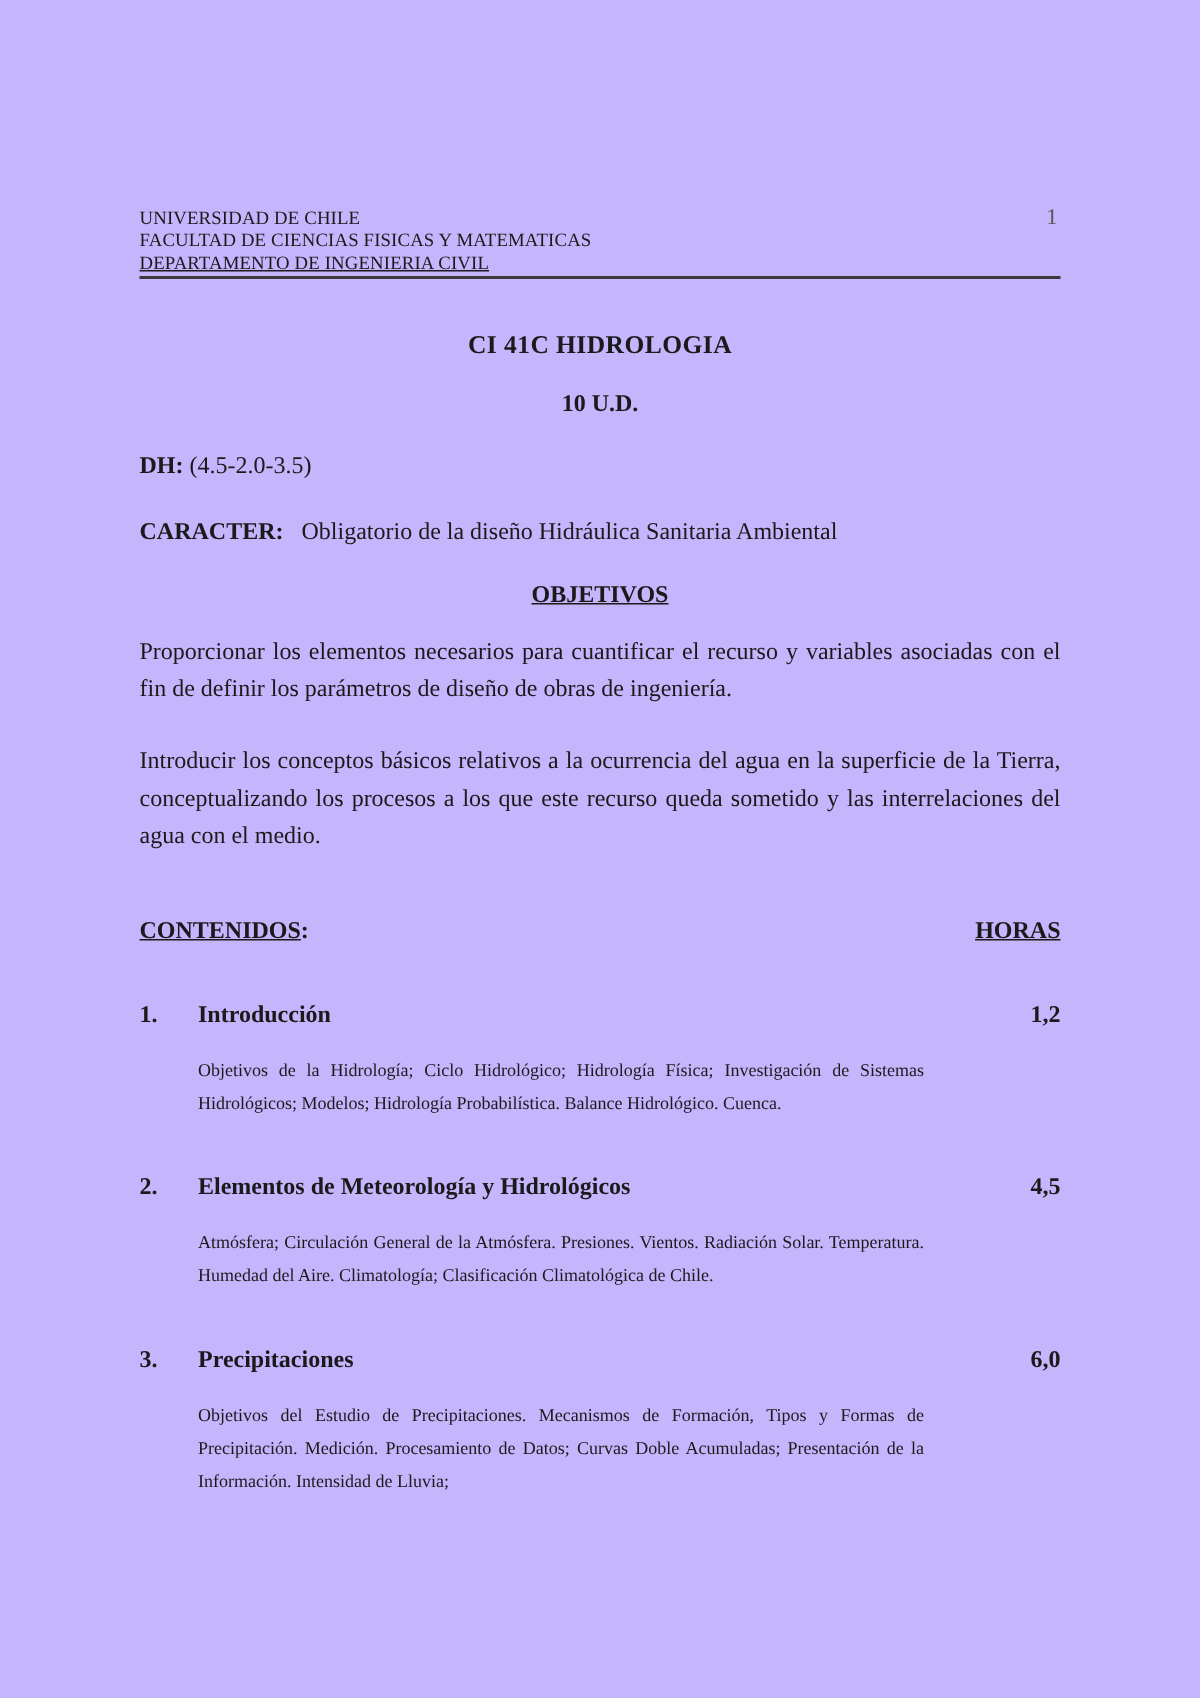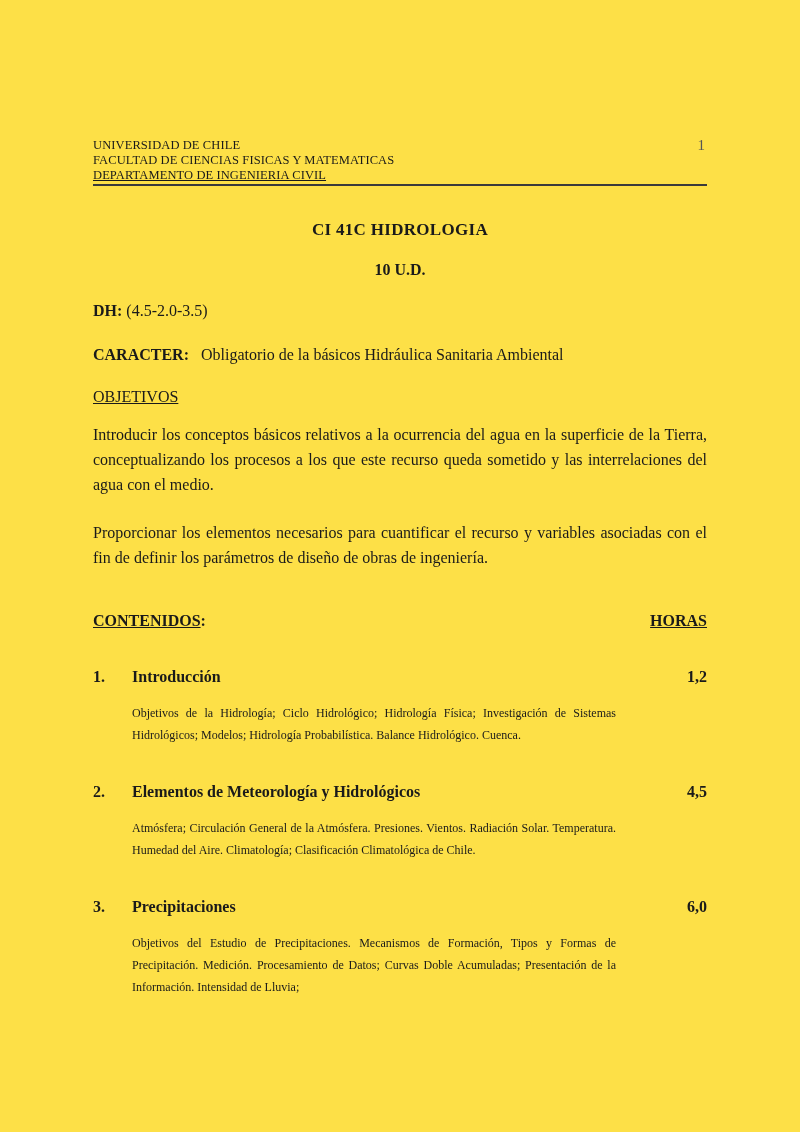--- a/index.html
+++ b/index.html
@@ -5,21 +5,21 @@
   html, body {
     margin: 0;
     padding: 0;
     background: #ffffff;
   }
   .page {
     position: relative;
     width: 800px;
     height: 1132px;
     margin: 0 auto;
-    background: #fde047;
+    background: #c4b5fd;
     color: #1a1a1a;
     font-family: "Liberation Serif", "DejaVu Serif", serif;
     box-sizing: border-box;
     padding: 138px 93px 0 93px;
     overflow: hidden;
   }
   
   .header-block {
     display: flex;
     justify-content: space-between;
@@ -68,22 +68,23 @@
   .caracter-row {
     margin-top: 24px;
     font-size: 16px;
     line-height: 20px;
   }
   .caracter-row .value { margin-left: 12px; }
   
   .section-heading {
     margin-top: 22px;
     font-size: 16px;
-    font-weight: normal;
+    font-weight: bold;
     line-height: 20px;
+    text-align: center;
   }
   .section-heading .u { text-decoration: underline; }
   
   .para {
     margin-top: 15px;
     font-size: 16px;
     line-height: 25px;
     text-align: justify;
   }
   .para + .para { margin-top: 23px; }
@@ -135,28 +136,28 @@
   </div>
   <div class="course-credits">10 U.D.</div>
 
   <div class="meta-row">
     <div>
       <span class="bold">DH:</span><span> (4.5-2.0-3.5)</span>
     </div>
   </div>
 
   <div class="caracter-row">
-    <span class="bold">CARACTER:</span><span class="value">Obligatorio de la básicos Hidráulica Sanitaria Ambiental</span>
+    <span class="bold">CARACTER:</span><span class="value">Obligatorio de la diseño Hidráulica Sanitaria Ambiental</span>
   </div>
 
   <div class="section-heading">
     <span class="u">OBJETIVOS</span>
   </div>
+  <p class="para">Proporcionar los elementos necesarios para cuantificar el recurso y variables asociadas con el fin de definir los parámetros de diseño de obras de ingeniería.</p>
   <p class="para">Introducir los conceptos básicos relativos a la ocurrencia del agua en la superficie de la Tierra, conceptualizando los procesos a los que este recurso queda sometido y las interrelaciones del agua con el medio.</p>
-  <p class="para">Proporcionar los elementos necesarios para cuantificar el recurso y variables asociadas con el fin de definir los parámetros de diseño de obras de ingeniería.</p>
 
   <div class="contenidos-header">
     <div>
       <span class="u">CONTENIDOS</span><span>:</span>
     </div>
     <div class="u">HORAS</div>
   </div>
 
   <div class="content-item">
     <div class="item-header">

